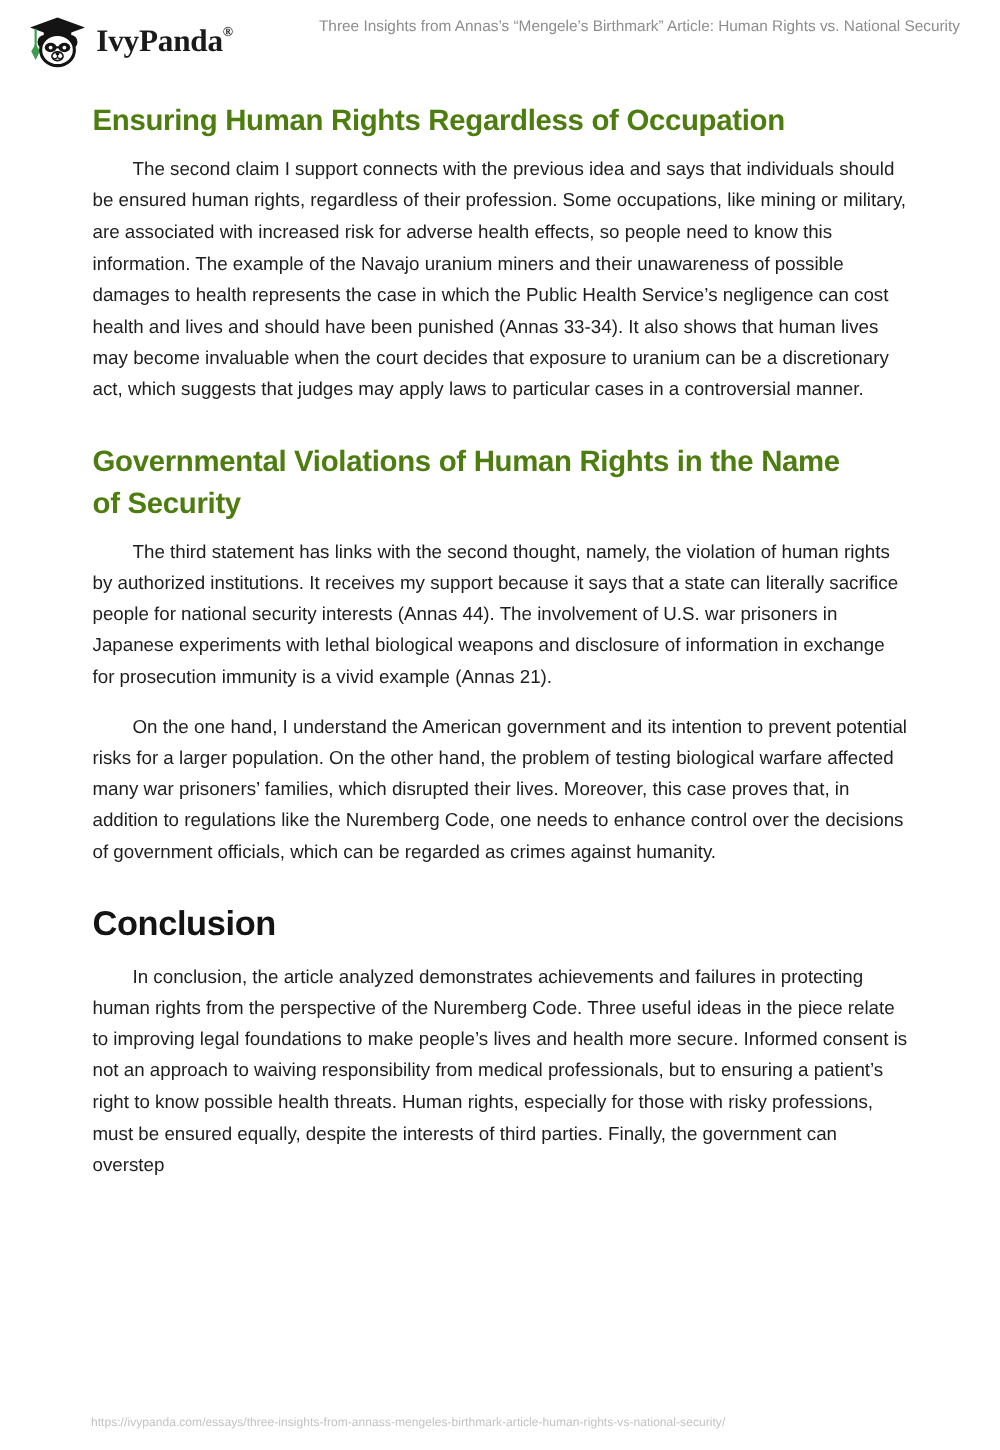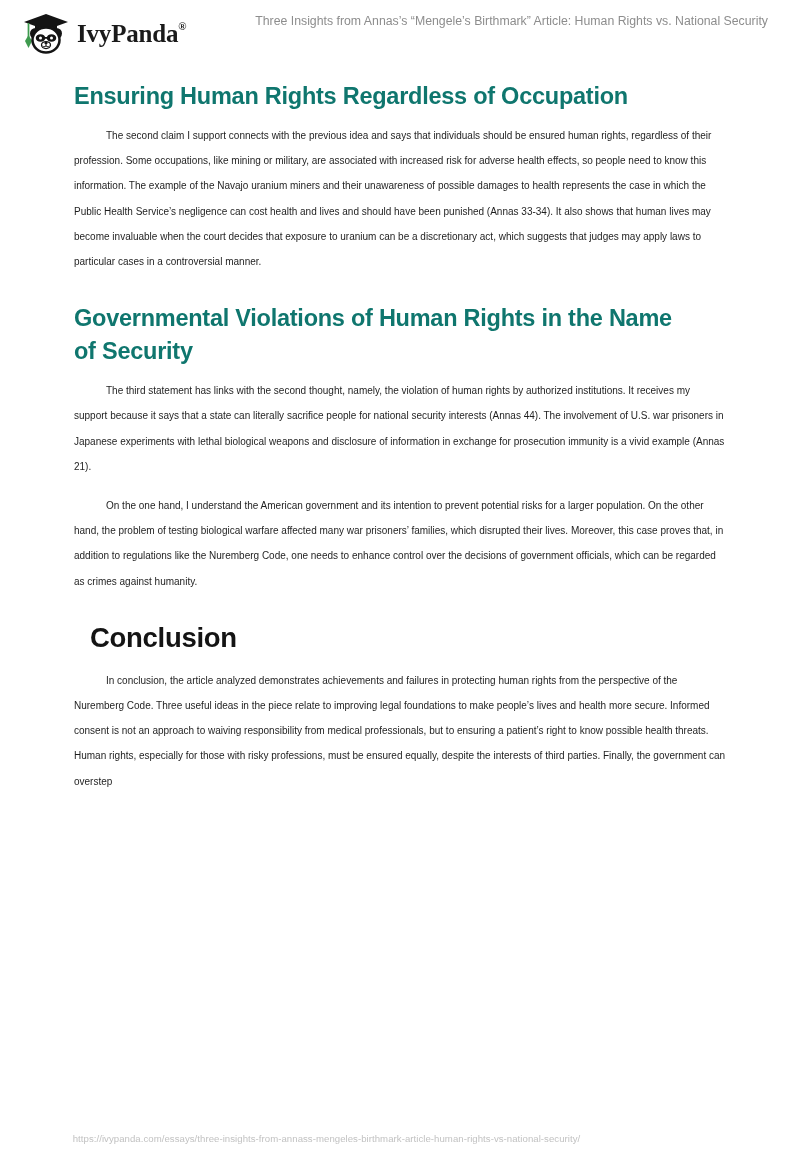--- a/index.html
+++ b/index.html
@@ -75,41 +75,41 @@
     top: 66px;
     left: 74px;
     width: 652px;
   }
 
   h2.section-title {
     font-family: "Liberation Sans", sans-serif;
     font-weight: bold;
     font-size: 23.5px;
     line-height: 33px;
-    color: #0f766e;
+    color: #4d7c0f;
     margin: 14px 0 10px 0;
     letter-spacing: -0.25px;
   }
   h2.section-title.wide {
     max-width: 600px;
     margin-top: 28px;
   }
   h2.conclusion-title {
     font-family: "Liberation Sans", sans-serif;
     font-weight: bold;
     font-size: 27.5px;
     line-height: 36px;
     color: #141414;
-    margin: 26px 0 12px 16px;
+    margin: 26px 0 12px 0;
     letter-spacing: -0.3px;
   }
 
   p.body-par {
     font-family: "Liberation Sans", sans-serif;
-    font-size: 10px;
+    font-size: 15px;
     line-height: 25.2px;
     color: #1e1e1e;
     margin: 0 0 14px 0;
     text-indent: 32px;
     text-align: left;
   }
 
   
   .page-footer {
     position: absolute;

